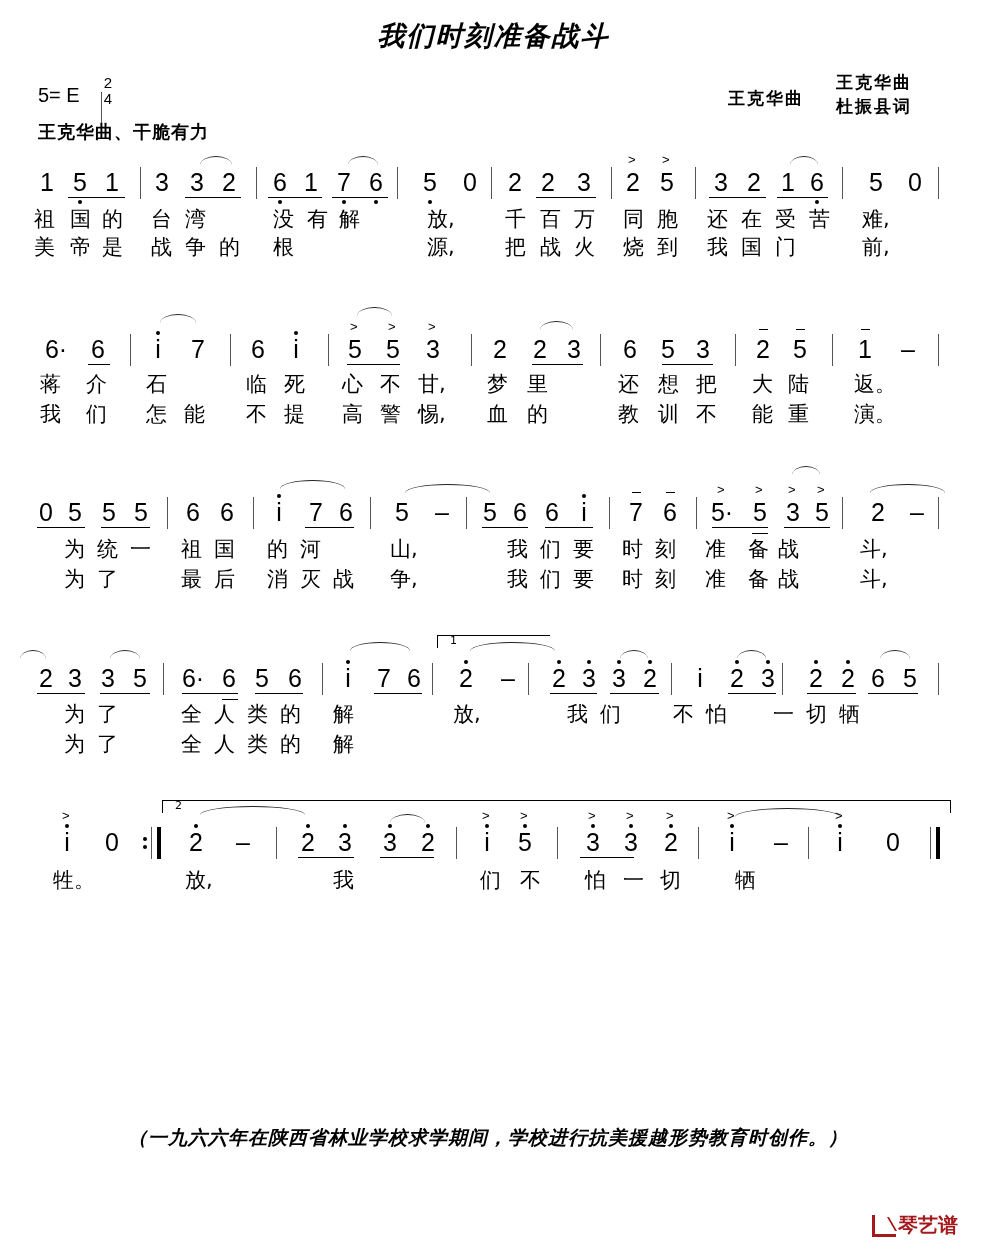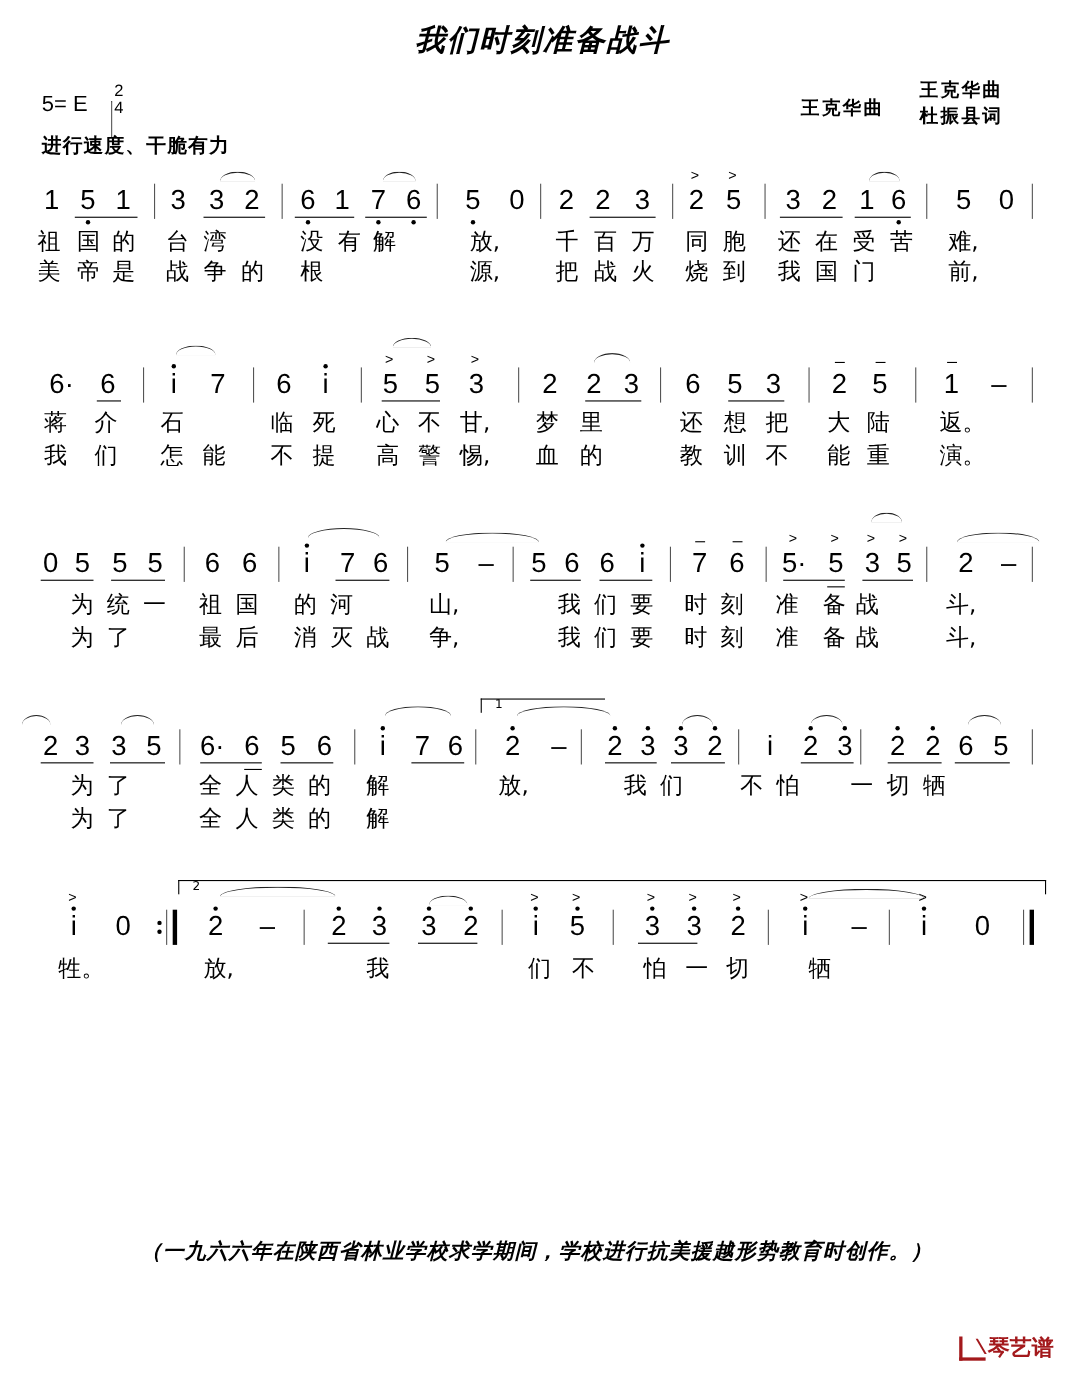--- a/index.html
+++ b/index.html
@@ -35,21 +35,21 @@
 </head>
 <body>
 
 <div class="abs title">我们时刻准备战斗</div>
 <div class="abs key">5= E</div>
 <div class="abs timesig">
   <span>2</span>
   <span class="bar"></span>
   <span>4</span>
 </div>
-<div class="abs tempo">进行速度、干脆有力</div>
+<div class="abs tempo">王克华曲、干脆有力</div>
 <div class="abs credit-left">王克华曲</div>
 <div class="abs credit-right">
   <div>王克华曲</div>
   <div>杜振县词</div>
 </div>
 
 <div id="score">
     <div class="note" style="left: 35px; top: 168px;">1</div>
     <div class="note" style="left: 68px; top: 168px;">5</div>
     <div class="dot-bot" style="left: 78px; top: 200px;"></div>

